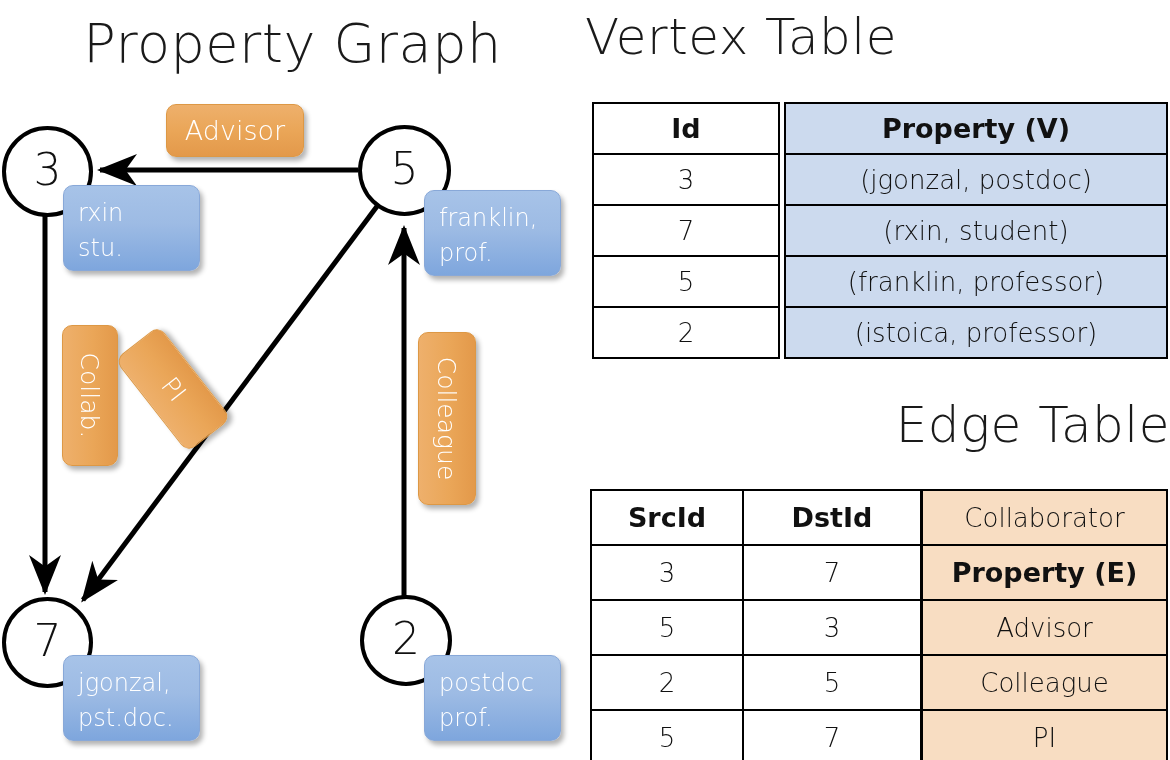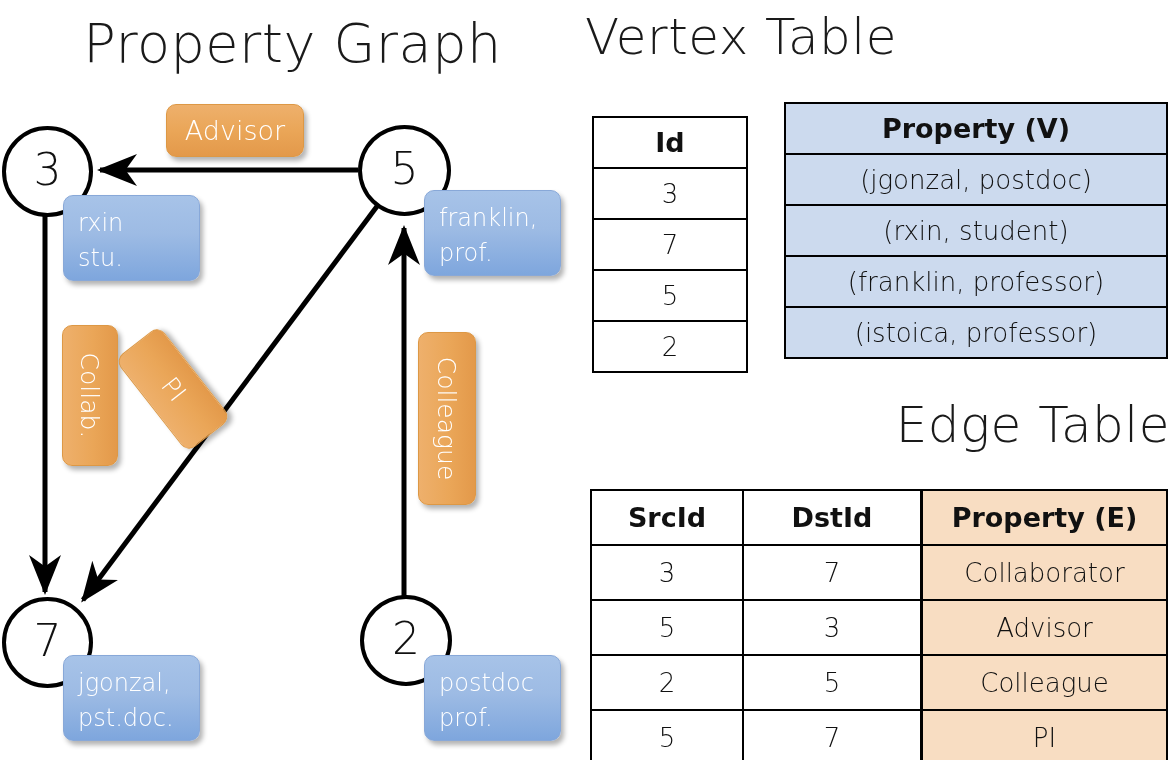--- a/index.html
+++ b/index.html
@@ -158,22 +158,22 @@
   .data-table th {
     font-weight: 700;
     font-size: 27px;
   }
   .cell-plain { background: #ffffff; }
   .cell-blue  { background: #ccdaee; }
   .cell-peach { background: #f8ddc2; }
 
   
   #vertex-table-id {
-    left: 592px; top: 116px;
-    width: 156px;
+    left: 592px; top: 102px;
+    width: 188px;
   }
   #vertex-table-id td, #vertex-table-id th { height: 49px; }
 
   #vertex-table-prop {
     left: 784px; top: 102px;
     width: 384px;
   }
   #vertex-table-prop td, #vertex-table-prop th { height: 49px; margin-top: 36px; }
 
   
@@ -220,21 +220,21 @@
   <div class="vertex-node" id="node-5" style="left:358px; top:125px; width:93px; height:91px;">
     <span>5</span>
   </div>
   <div class="vertex-node" id="node-7" style="left:2px; top:597px; width:91px; height:91px;">
     <span>7</span>
   </div>
   <div class="vertex-node" id="node-2" style="left:360px; top:595px; width:92px; height:91px;">
     <span>2</span>
   </div>
 
-  <div class="prop-box" style="left:63px; top:185px; width:137px; height:86px;margin-top:10px;">
+  <div class="prop-box" style="left:63px; top:185px; width:137px; height:86px;">
     <div>rxin</div>
     <div>stu.</div>
   </div>
   <div class="prop-box" style="left:424px; top:190px; width:137px; height:86px;">
     <div>franklin,</div>
     <div>prof.</div>
   </div>
   <div class="prop-box" style="left:63px; top:655px; width:137px; height:86px;">
     <div>jgonzal,</div>
     <div>pst.doc.</div>
@@ -327,24 +327,24 @@
     <tr>
       <td class="cell-plain">5</td>
       <td class="cell-plain">7</td>
     </tr>
   </tbody>
 </table>
 
 <table class="data-table" id="edge-table-prop">
   <tbody>
     <tr>
+      <td class="cell-peach">Collaborator</td>
+    </tr>
+    <tr>
       <th class="cell-peach">Property (E)</th>
-    </tr>
-    <tr>
-      <td class="cell-peach">Collaborator</td>
     </tr>
     <tr>
       <td class="cell-peach">Advisor</td>
     </tr>
     <tr>
       <td class="cell-peach">Colleague</td>
     </tr>
     <tr>
       <td class="cell-peach">PI</td>
     </tr>

